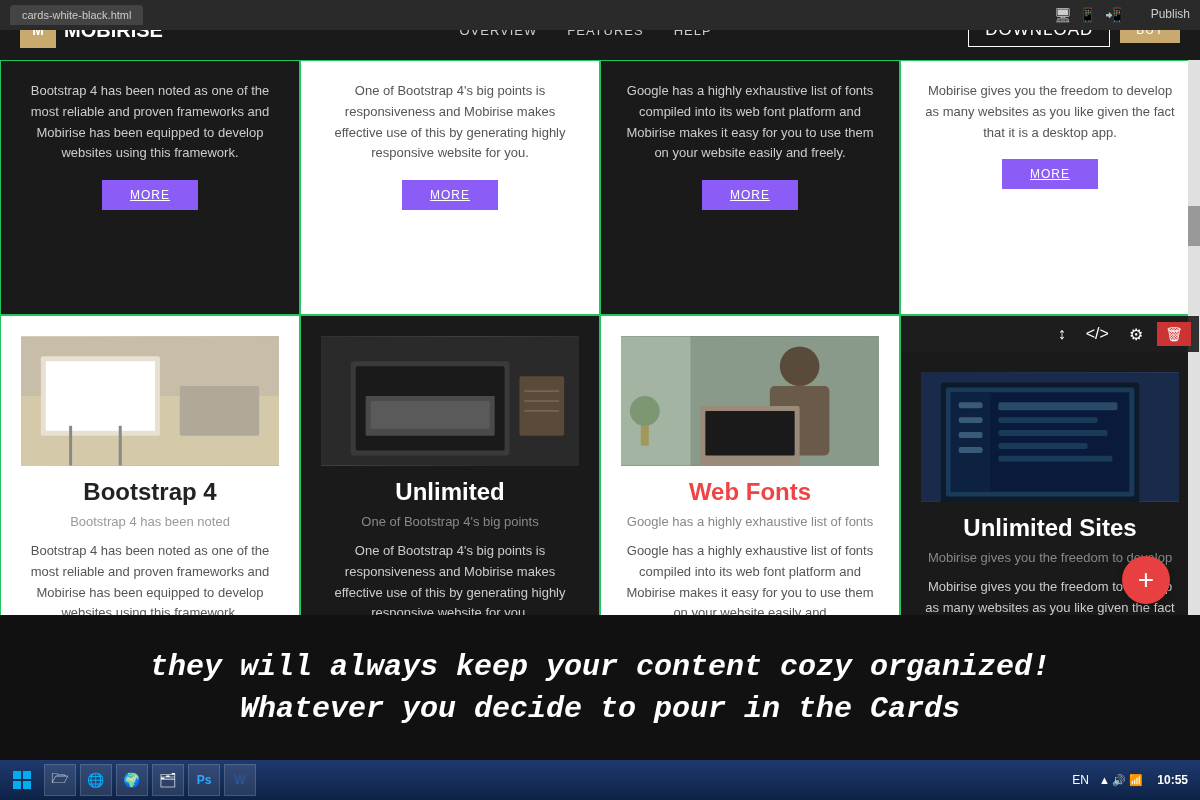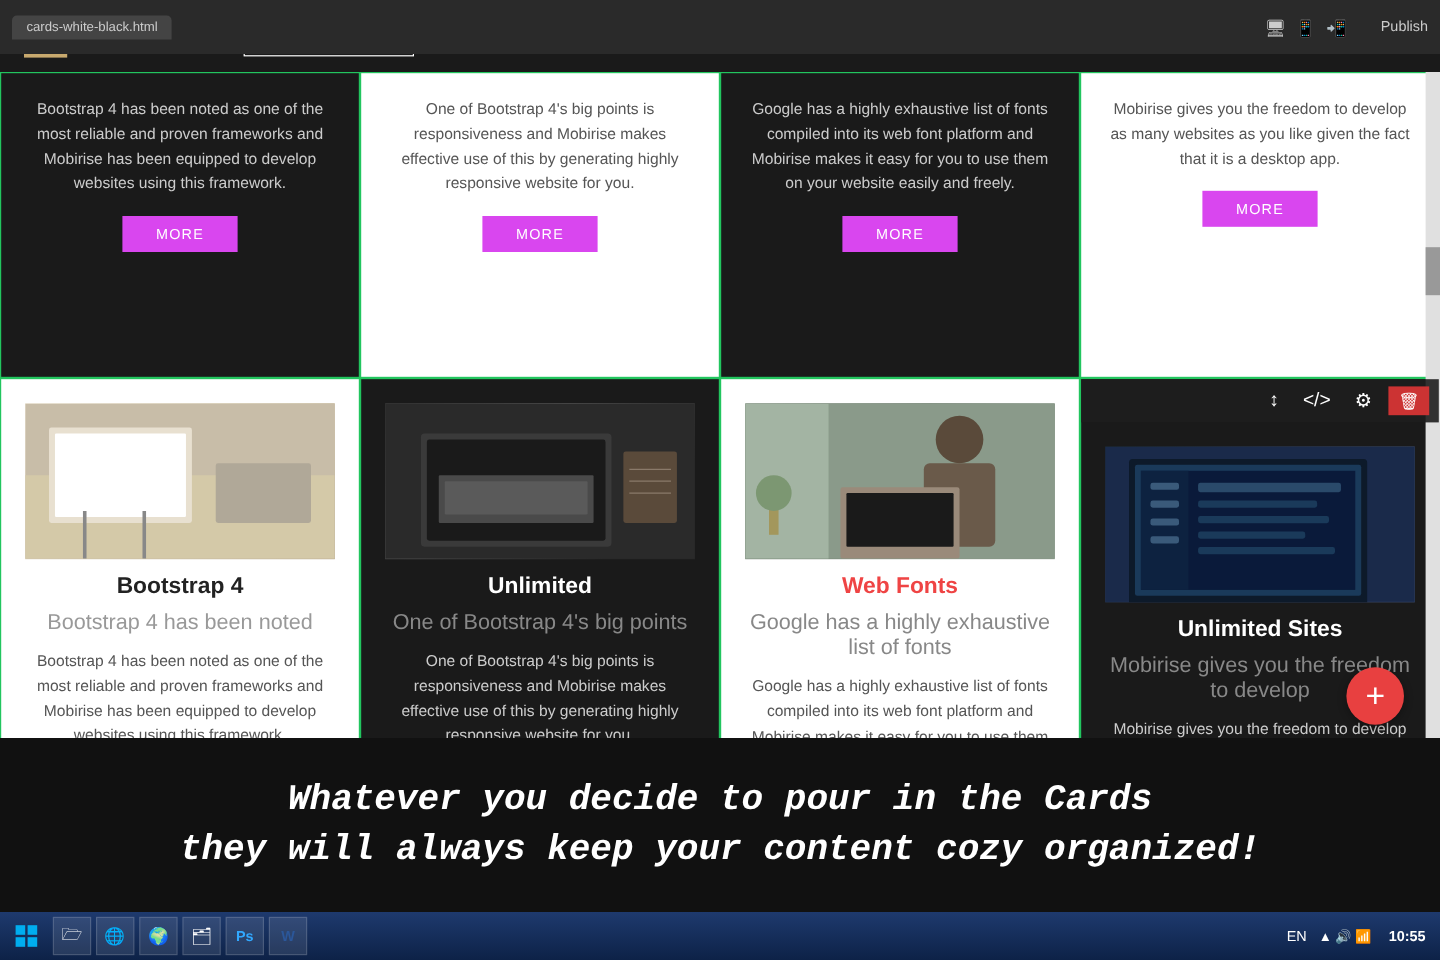--- a/index.html
+++ b/index.html
@@ -108,51 +108,52 @@
     .card-dark {
       background: #1a1a1a;
       color: #fff;
     }
     .card-light {
       background: #fff;
       color: #333;
     }
 
     .card-title {
-      font-size: 19px;
+      font-size: 24px;
       font-weight: bold;
       margin-bottom: 8px;
       text-align: center;
     }
     .card-subtitle {
-      font-size: 18px;
+      font-size: 13px;
       color: #999;
       text-align: center;
       margin-bottom: 12px;
     }
     .card-dark .card-subtitle { color: #888; }
     .card-text {
       font-size: 13px;
       line-height: 1.6;
       text-align: center;
       color: #555;
     }
     .card-dark .card-text { color: #ccc; }
 
     .btn-more {
       display: block;
       margin: 16px auto 0;
-      background: #d946ef;
+      background: #8b5cf6;
       color: #fff;
       border: none;
       padding: 8px 28px;
       font-size: 12px;
       letter-spacing: 1px;
       text-transform: uppercase;
       cursor: pointer;
+      text-decoration: underline;
     }
 
     
     .img-placeholder {
       width: 100%;
       height: 130px;
       background: #aaa;
       position: relative;
       overflow: hidden;
     }
@@ -330,21 +331,21 @@
     .fab-btn {
       bottom: 196px;
     }
 
     
     .browser-top {
       position: absolute;
       top: 0;
       left: 0;
       right: 0;
-      height: 45px;
+      height: 30px;
       background: #2a2a2a;
       display: flex;
       align-items: center;
       padding: 0 10px;
       gap: 8px;
       z-index: 200;
     }
     .browser-tab {
       background: #444;
       color: #ccc;
@@ -375,20 +376,25 @@
     <span>📱</span>
     <span>📲</span>
     <span style="margin-left:20px; color:#ccc; font-size:12px;">Publish</span>
   </div>
 </div>
 
 <nav class="navbar">
   <div class="navbar-brand">
     <div class="navbar-logo">M</div>
     <span>MOBIRISE</span>
+  </div>
+  <div class="navbar-nav">
+    <a class="nav-link">OVERVIEW</a>
+    <a class="nav-link">FEATURES</a>
+    <a class="nav-link">HELP</a>
   </div>
   <div class="navbar-actions">
     <button class="btn-download">DOWNLOAD</button>
     <button class="btn-buy">BUY</button>
   </div>
 </nav>
 
 <div class="main-content">
 
   <div class="cards-grid-top">
@@ -530,22 +536,22 @@
   <div class="scrollbar">
     <div class="scrollbar-thumb"></div>
   </div>
 
 </div>
 
 <button class="fab-btn">+</button>
 
 <div class="bottom-banner">
   <div class="banner-text">
+    <div>they will always keep your content cozy organized!</div>
     <div>Whatever you decide to pour in the Cards</div>
-    <div>they will always keep your content cozy organized!</div>
   </div>
 </div>
 
 <div class="taskbar">
   <button class="taskbar-start">
     <svg width="20" height="20" viewBox="0 0 20 20">
       <rect x="1" y="1" width="8" height="8" fill="#00adef"></rect>
       <rect x="11" y="1" width="8" height="8" fill="#00adef"></rect>
       <rect x="1" y="11" width="8" height="8" fill="#00adef"></rect>
       <rect x="11" y="11" width="8" height="8" fill="#00adef"></rect>

